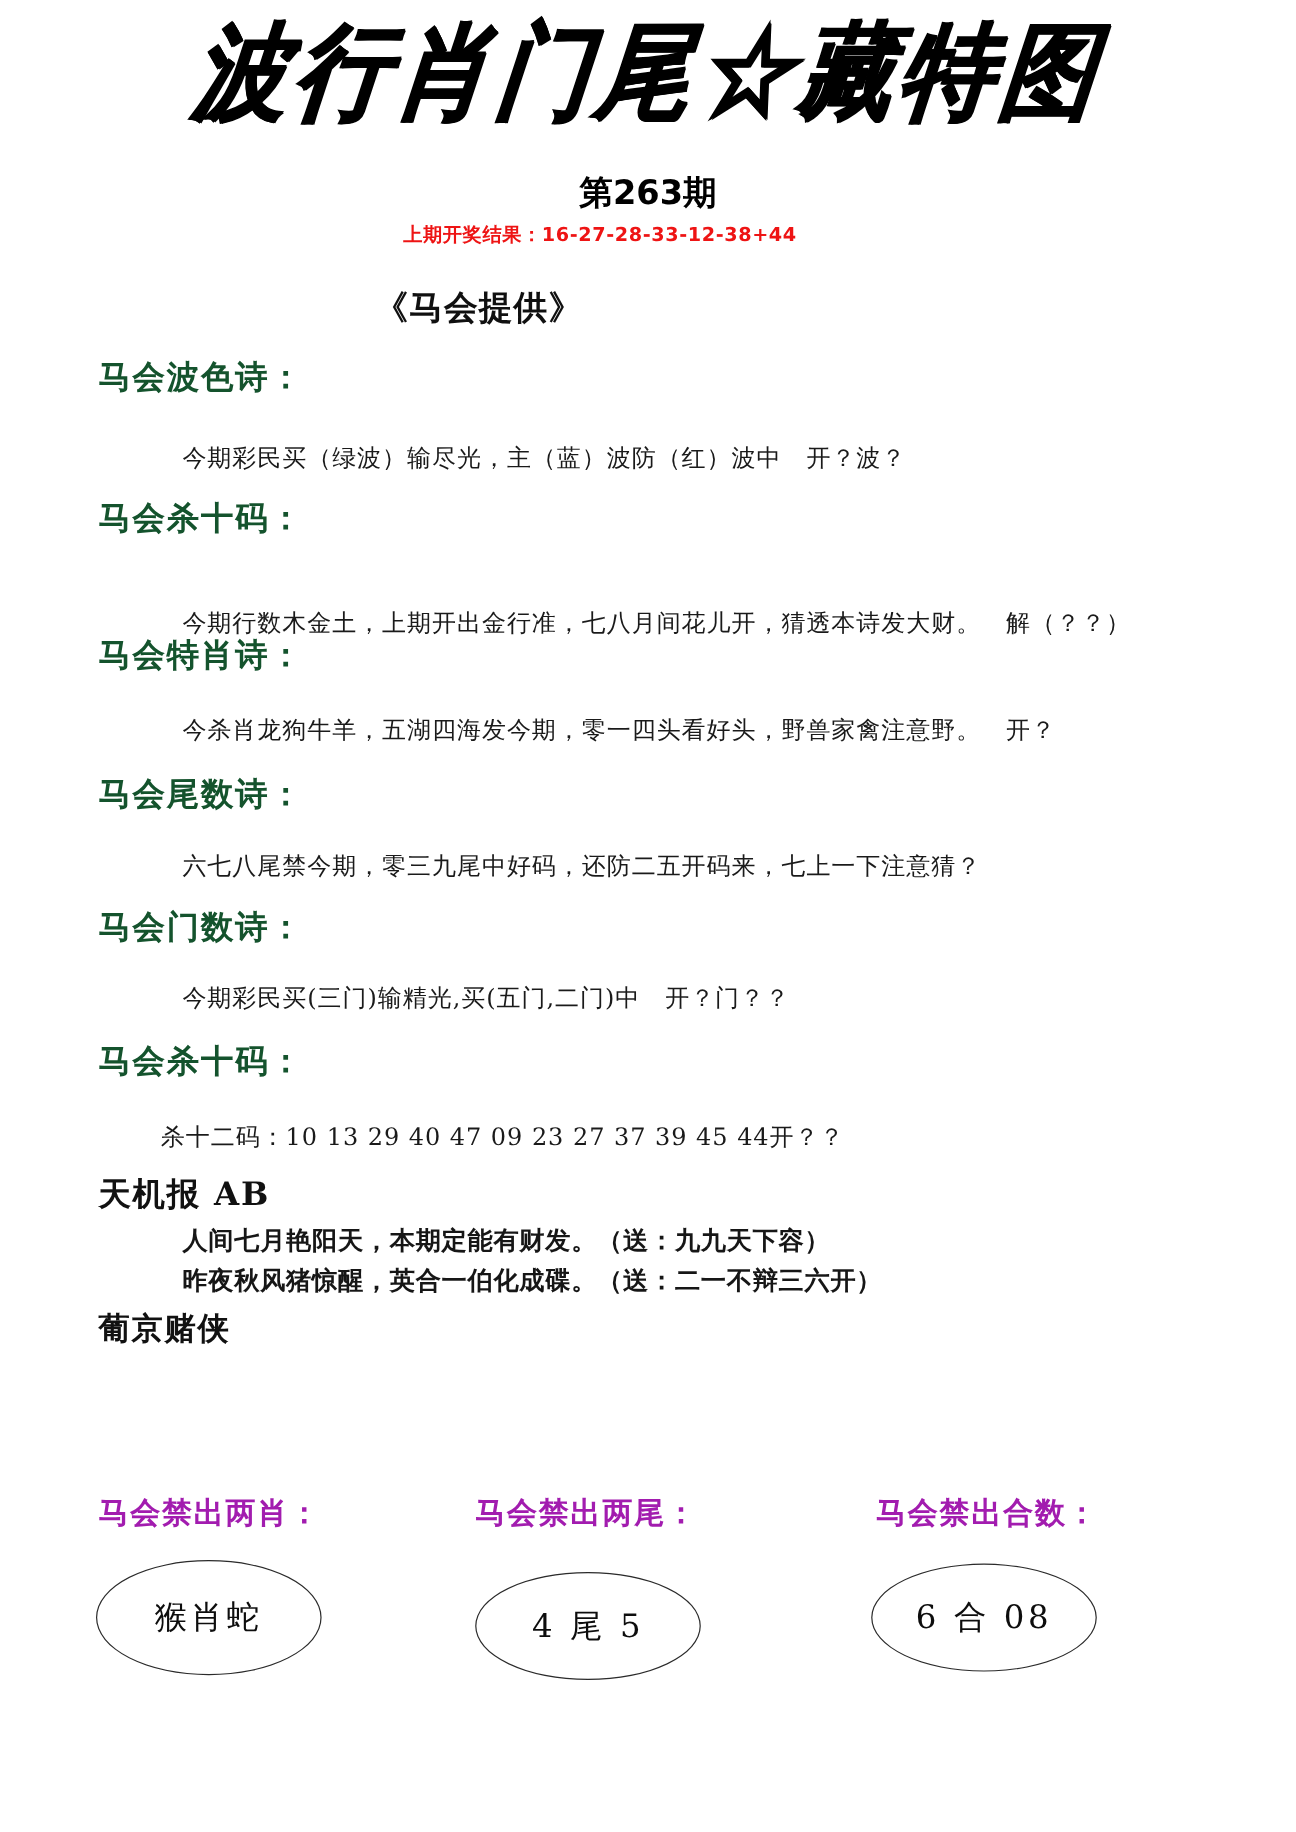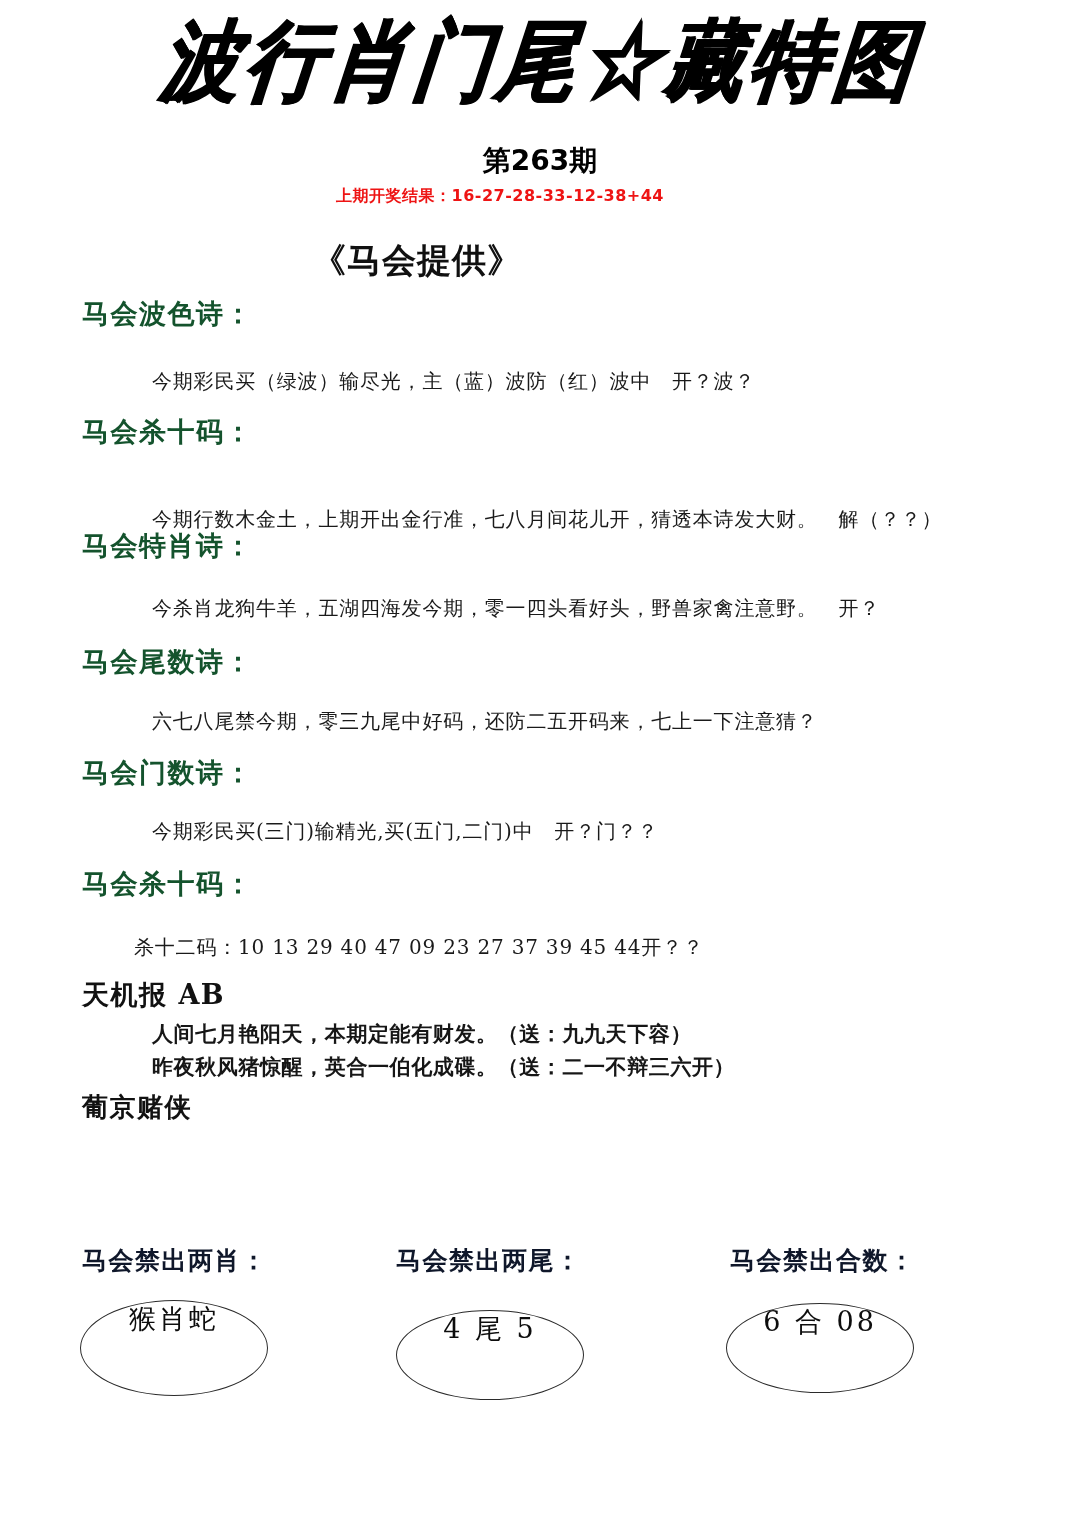--- a/index.html
+++ b/index.html
@@ -64,21 +64,21 @@
     font-size: 16px;
     font-weight: bold;
     letter-spacing: 0.5px;
     white-space: nowrap;
   }
 
   .provider {
     position: absolute;
     left: 312px;
     top: 238px;
-    font-size: 34px;
+    font-size: 28px;
     font-weight: bold;
     color: #101010;
     letter-spacing: 1px;
   }
 
   
   .sec-head {
     position: absolute;
     left: 82px;
     font-size: 27px;
@@ -136,30 +136,31 @@
     color: #151515;
     line-height: 34px;
     letter-spacing: 0.4px;
   }
 
   
   .forbid-label {
     position: absolute;
     font-size: 25px;
     font-weight: bold;
-    color: #0f172a;
+    color: #a21caf;
     letter-spacing: 1.5px;
     white-space: nowrap;
   }
   .oval {
     position: absolute;
     border: 1.6px solid #2b2b2b;
     border-radius: 50%;
     background: #ffffff;
     display: flex;
+    align-items: center;
     justify-content: center;
   }
   .oval span {
     font-size: 27px;
     font-weight: normal;
     color: #0d0d0d;
     letter-spacing: 3px;
     white-space: nowrap;
   }
 </style>

